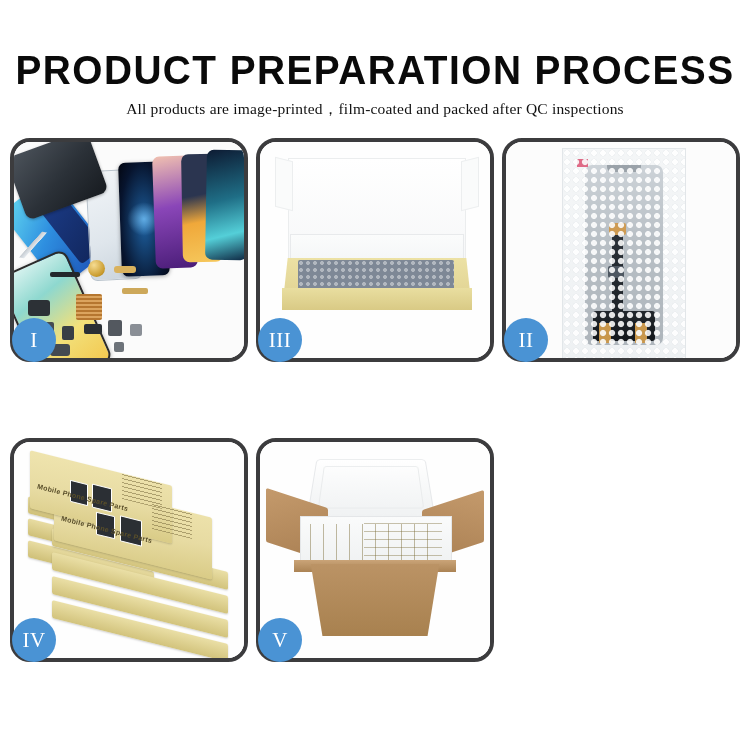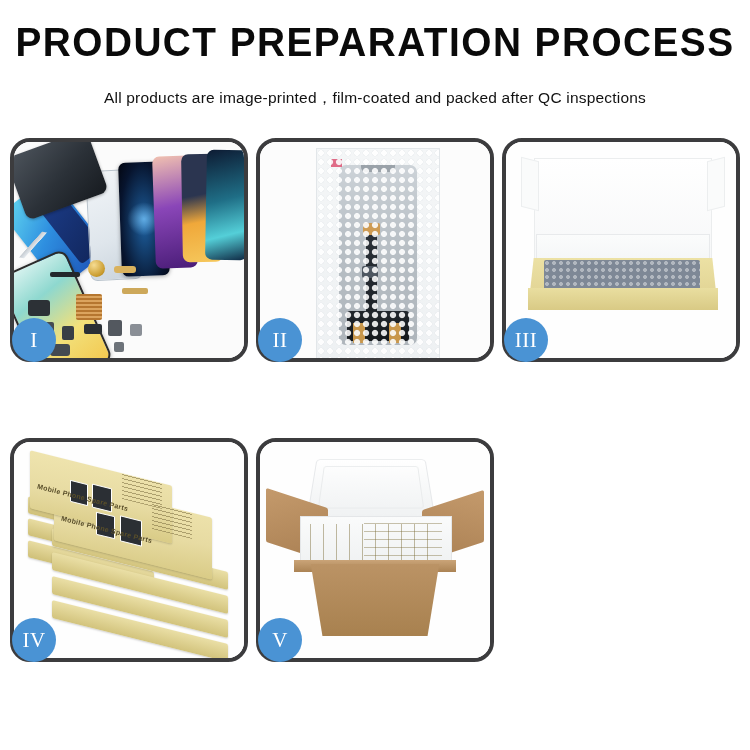--- a/index.html
+++ b/index.html
@@ -4,29 +4,29 @@
 <style>
   html,body{margin:0;padding:0;}
   body{
     width:750px;height:750px;background:#ffffff;
     font-family:"Liberation Sans", sans-serif;
     overflow:hidden;position:relative;
   }
   .page{width:750px;height:750px;position:relative;}
 
   
-  .header{padding-top:20px;text-align:center;}
+  .header{padding-top:48px;text-align:center;}
   .title{
     font-size:40px;line-height:44px;font-weight:700;color:#0a0a0a;
     letter-spacing:1.5px;transform:scaleX(.97);
     font-family:"Liberation Sans", sans-serif;white-space:nowrap;
   }
   .subtitle{
-    font-size:15.5px;line-height:22px;color:#111;margin-top:23px;
-    letter-spacing:.2px;white-space:nowrap;
+    font-size:15.5px;line-height:22px;color:#111;margin-top:6px;
+    letter-spacing:.2px;white-space:nowrap;font-family:Liberation Serif, serif;
   }
 
   
   .grid{
     position:absolute;top:138px;left:10px;
     width:730px;
     display:grid;grid-template-columns:repeat(3,238px);
     grid-template-rows:224px 224px;
     column-gap:8px;row-gap:76px;
   }
@@ -367,45 +367,45 @@
         <div class="part flex10"></div>
         <div class="part flex11"></div>
         <div class="part flex12"></div>
         <div class="screws"></div>
         <div class="tweezer"></div>
       </div>
       <div class="badge">I</div>
     </div>
 
     <div class="panel">
+      <div class="panel-inner p3">
+        <div class="box3-lid"></div>
+        <div class="foam3"></div>
+        <div class="tray3"></div>
+        <div class="bubble3"></div>
+        <div class="tray3-front"></div>
+      </div>
+      <div class="badge">III</div>
+    </div>
+
+    <div class="panel">
       <div class="panel-inner p2">
         <div class="bubblebag">
           <div class="screen2">
             <div class="flexribbon"></div>
             <div class="connector"></div>
             <div class="bottomboard"></div>
             <div class="tab-gold1"></div>
             <div class="tab-gold2"></div>
           </div>
           <div class="pinkmark"></div>
           <div class="bubbles"></div>
         </div>
       </div>
       <div class="badge">II</div>
-    </div>
-
-    <div class="panel">
-      <div class="panel-inner p3">
-        <div class="box3-lid"></div>
-        <div class="foam3"></div>
-        <div class="tray3"></div>
-        <div class="bubble3"></div>
-        <div class="tray3-front"></div>
-      </div>
-      <div class="badge">III</div>
     </div>
 
     <div class="panel">
       <div class="panel-inner p4">
         <div class="stack">
           <div class="kbox kb-l3"></div>
           <div class="kbox kb-l2"></div>
           <div class="kbox kb-l1"></div>
           <div class="kbox kb-r4"></div>
           <div class="kbox kb-r3"></div>

